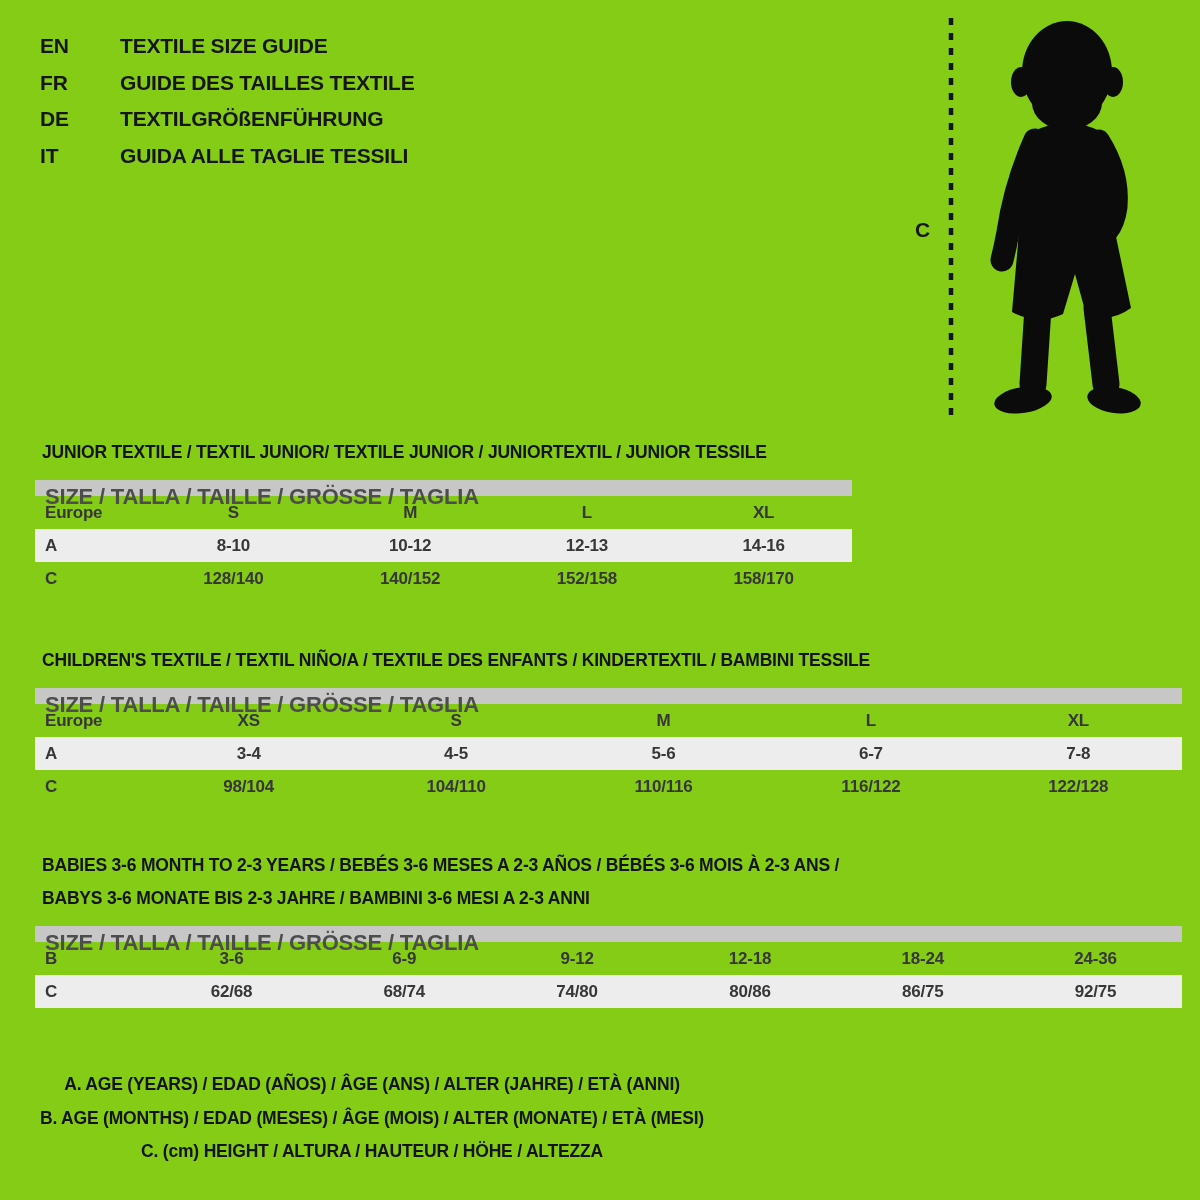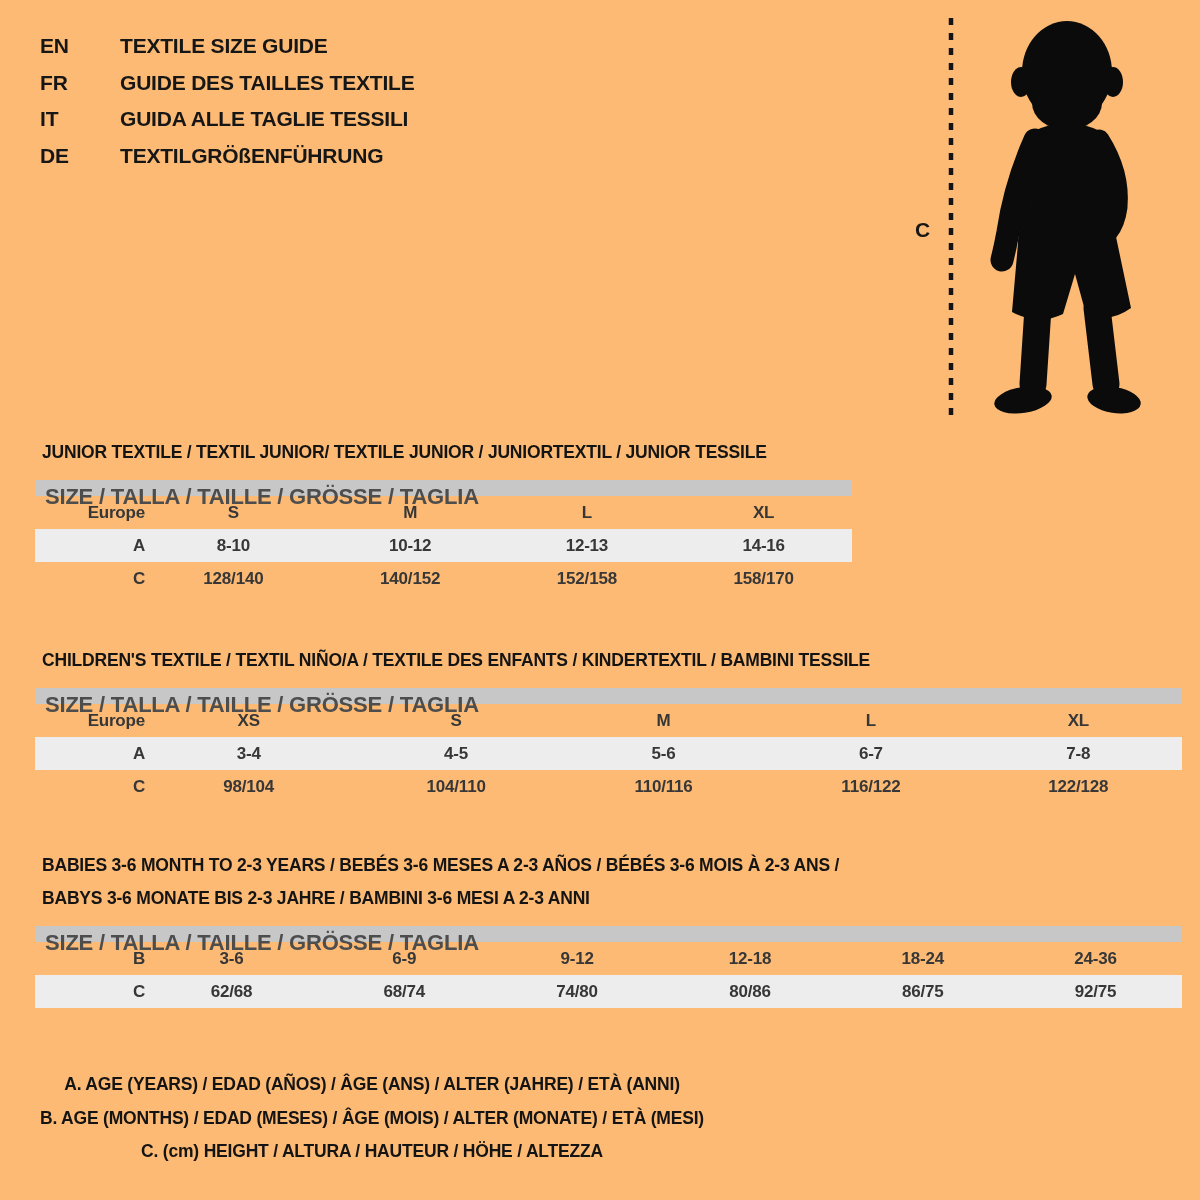--- a/index.html
+++ b/index.html
@@ -1,18 +1,18 @@
 <!DOCTYPE html>
 <html><head>
 <meta charset="utf-8">
 <style>
   * { margin:0; padding:0; box-sizing:border-box; }
   body { background:#fff; font-family:"Liberation Sans", sans-serif; }
   .page {
-    position:relative; width:1200px; height:1200px; background:#fdba74;
+    position:relative; width:1200px; height:1200px; background:#84cc16;
     color:#161616; font-weight:bold; overflow:hidden; letter-spacing:-0.2px;
   }
 
   
   .lang-list { position:absolute; left:40px; top:28px; }
   .lang-row { display:flex; font-size:21px; line-height:36.5px; }
   .lang-code { width:80px; }
   .lang-title { white-space:nowrap; }
 
   
@@ -24,21 +24,21 @@
   .section-title { position:absolute; left:42px; font-size:17.5px; white-space:nowrap; color:#141414; }
   .title-line { line-height:33px; }
 
   .size-table { position:absolute; left:35px; }
   .t-head {
     height:16px; line-height:33px; padding-left:10px;
     background:#c7c7c7; color:#4d4d4d; font-size:22px; white-space:nowrap;
   }
   .t-row { display:grid; height:33px; align-items:center; font-size:17px; color:#373737; }
   .t-row.shaded { background:#ededed; }
-  .t-label { padding-left:10px; text-align:right; }
+  .t-label { padding-left:10px; text-align:left; }
   .t-cell { text-align:center; }
 
   
   .legend { position:absolute; left:40px; top:1068px; }
   .legend-line { font-size:17.5px; line-height:33.5px; white-space:nowrap; color:#141414;text-align:center; }
 </style>
 </head>
 <body>
 
 <div class="page">
@@ -46,26 +46,26 @@
   <div class="lang-list">
       <div class="lang-row">
         <span class="lang-code">EN</span>
         <span class="lang-title">TEXTILE SIZE GUIDE</span>
       </div>
       <div class="lang-row">
         <span class="lang-code">FR</span>
         <span class="lang-title">GUIDE DES TAILLES TEXTILE</span>
       </div>
       <div class="lang-row">
+        <span class="lang-code">DE</span>
+        <span class="lang-title">TEXTILGRÖßENFÜHRUNG</span>
+      </div>
+      <div class="lang-row">
         <span class="lang-code">IT</span>
         <span class="lang-title">GUIDA ALLE TAGLIE TESSILI</span>
-      </div>
-      <div class="lang-row">
-        <span class="lang-code">DE</span>
-        <span class="lang-title">TEXTILGRÖßENFÜHRUNG</span>
       </div>
     </div>
 
   <div class="figure-area">
     <span class="figure-label">C</span>
     <svg class="figure-svg" width="226" height="415" viewBox="0 0 226 415" xmlns="http://www.w3.org/2000/svg">
 
       <line x1="12" y1="8" x2="12" y2="405" stroke="#141414" stroke-width="4.5" stroke-dasharray="7 8"></line>
 
       <g fill="#0b0b0b" stroke="none">

